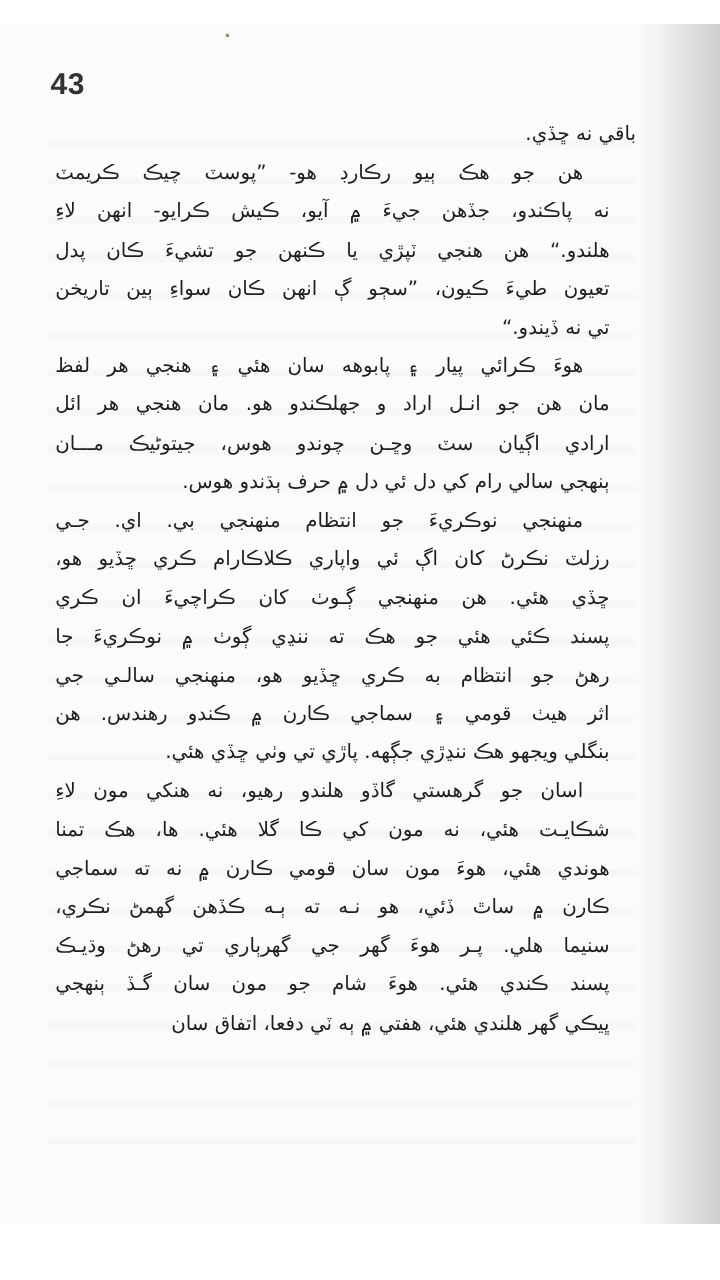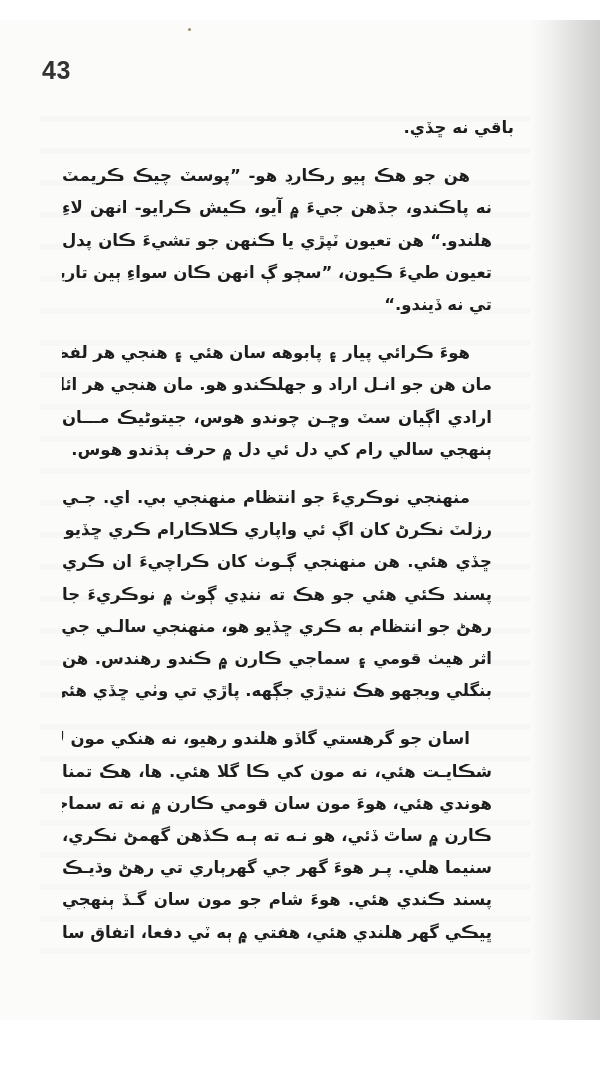--- a/index.html
+++ b/index.html
@@ -57,23 +57,22 @@
       width: 484px;
       direction: rtl;
       text-align: justify;
       text-align-last: right;
       font-family: "DejaVu Sans", sans-serif;
       font-size: 16.5px;
       line-height: 32.2px;
       color: #1e1e1e;
     }
     .para {
-      margin: 16px;
+      margin: 0;
       padding: 0;
-      font-weight: bold;
     }
     .para.indent {
       text-indent: 22px;
     }
     .line {
       display: block;
       white-space: nowrap;
       overflow: hidden;
       text-align: justify;
       text-align-last: justify;
@@ -104,21 +103,21 @@
 
 <div class="bleed"></div>
 
 <div class="text-block" id="text-block">
     <div class="para">
       <span class="line last">باقي نه ڇڏي.</span>
     </div>
     <div class="para indent">
       <span class="line" style="padding-right: 22px;">هن جو هڪ ٻيو رڪارڊ هو- ”پوسٽ چيڪ ڪريمٽ</span>
       <span class="line">نه پاڪندو، جڏهن جيءَ ۾ آيو، ڪيش ڪرايو- انهن لاءِ</span>
-      <span class="line">هلندو.“ هن تعيون ٽپڙي يا ڪنهن جو تشيءَ ڪان پدل</span>
+      <span class="line">هلندو.“ هن هنجي ٽپڙي يا ڪنهن جو تشيءَ ڪان پدل</span>
       <span class="line">تعيون طيءَ ڪيون، ”سڄو ڳ انهن ڪان سواءِ ٻين تاريخن</span>
       <span class="line last">تي نه ڏيندو.“</span>
     </div>
     <div class="para indent">
       <span class="line" style="padding-right: 22px;">هوءَ ڪرائي پيار ۽ پابوهه سان هئي ۽ هنجي هر لفظ</span>
       <span class="line">مان هن جو انـل اراد و جهلڪندو هو. مان هنجي هر ائل</span>
       <span class="line">ارادي اڳيان سٽ وڇـن چوندو هوس، جيتوڻيڪ مـــان</span>
       <span class="line last">ٻنهجي سالي رام کي دل ئي دل ۾ حرف ٻڌندو هوس.</span>
     </div>
     <div class="para indent">

